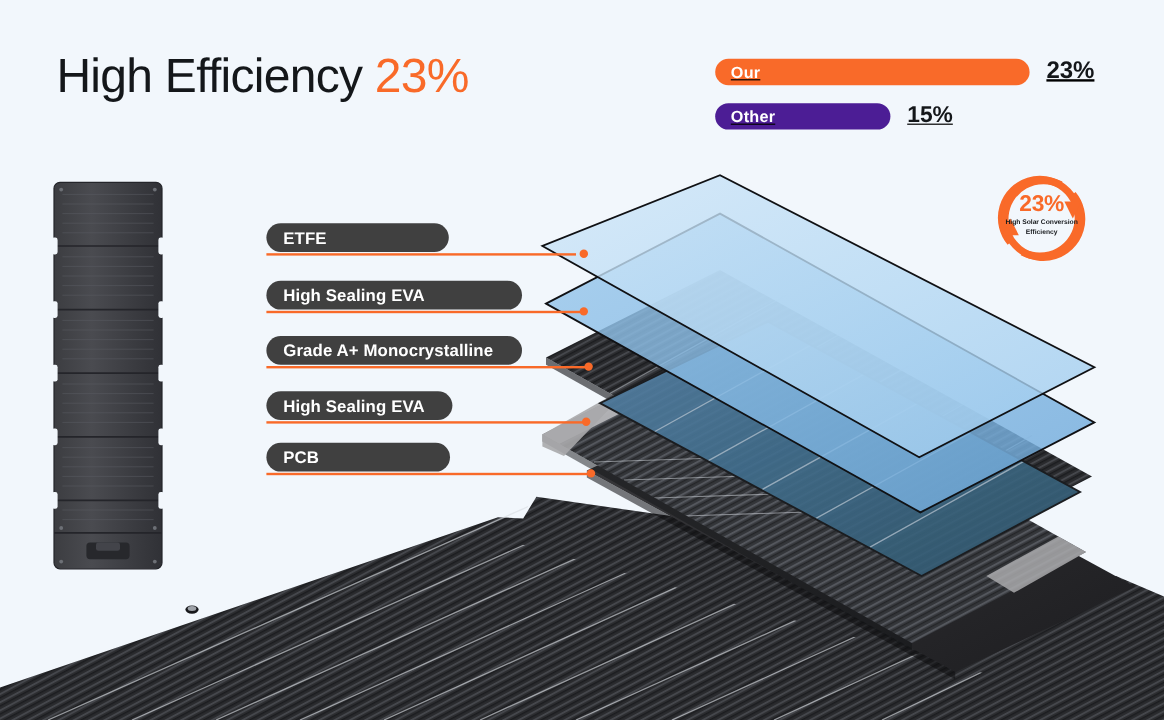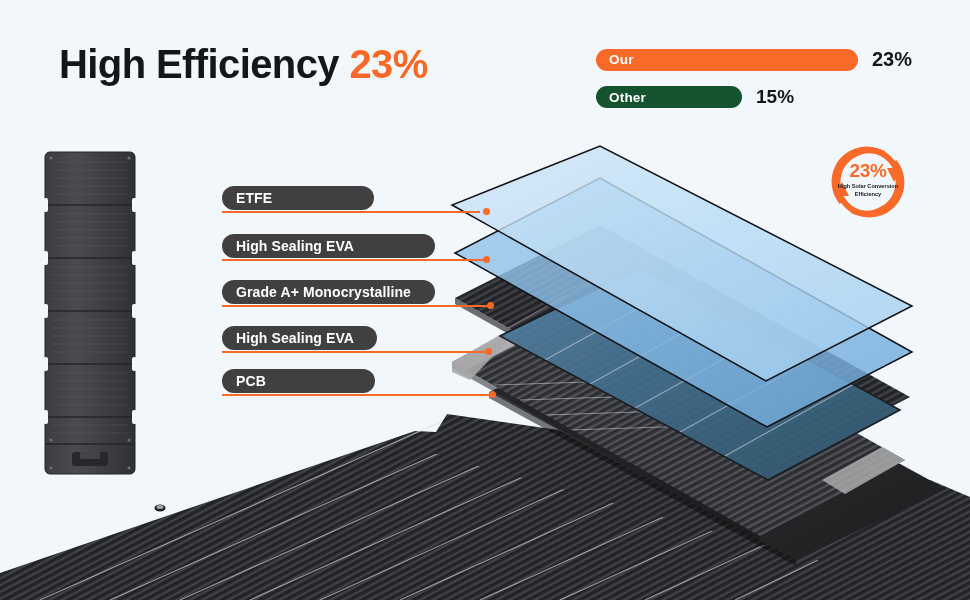--- a/index.html
+++ b/index.html
@@ -8,41 +8,41 @@
   body {
     background:#f2f7fc;
     font-family:"Liberation Sans", sans-serif;
     position:relative;
     -webkit-font-smoothing:antialiased;
   }
   #stage { position:absolute; inset:0; width:970px; height:600px; overflow:hidden; }
 
   
   .headline {
-    position:absolute; left:59px; top:44px;
-    font-size:40px; font-weight:bold; letter-spacing:-0.6px;
+    position:absolute; left:47px; top:44px;
+    font-size:40px; font-weight:normal; letter-spacing:-0.6px;
     color:#14171a; white-space:nowrap; line-height:1;
   }
   .headline .pct { color:#f96a29; }
   .subhead {
     position:absolute; left:46px; top:103px;
     font-size:17px; color:#2a2f35; letter-spacing:0.1px; white-space:nowrap;
   }
 
   
   .bars { position:absolute; left:596px; top:48px; width:360px; height:70px; }
-  .barrow { position:absolute; left:0; display:flex; align-items:center; }
+  .barrow { position:absolute; left:0; display:flex; align-items:flex-end;text-decoration:underline; }
   .barrow.r0 { top:0px; }
   .barrow.r1 { top:38px; }
   .bartrack {
     height:22px; border-radius:11px; display:flex; align-items:center;
     position:relative;
   }
   .bartrack.our   { width:262px; background:#f96a29; }
-  .bartrack.other { width:146px; background:#14532d; }
+  .bartrack.other { width:146px; background:#4c1d95; }
   .barlabel {
     color:#ffffff; font-size:13.5px; font-weight:bold;
     padding-left:13px; letter-spacing:0.2px; white-space:nowrap;
   }
   .barvalue {
     font-size:20px; font-weight:bold; color:#14171a; white-space:nowrap;
   }
   .barrow.r0 .barvalue { margin-left:14px; }
   .barrow.r1 .barvalue { margin-left:14px; font-size:19px; }
 

